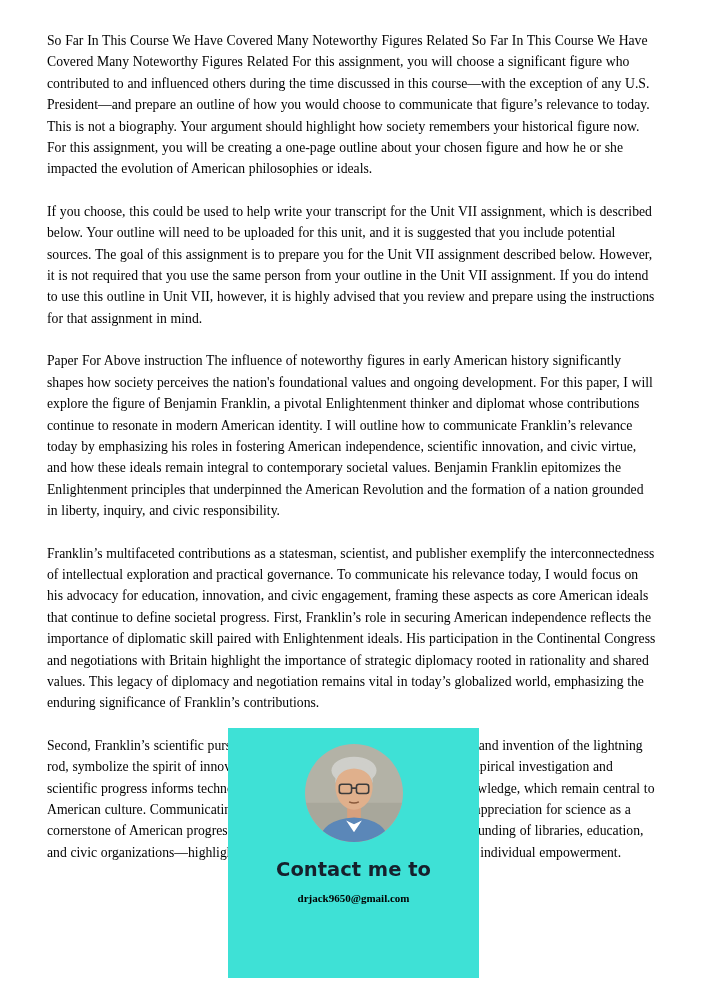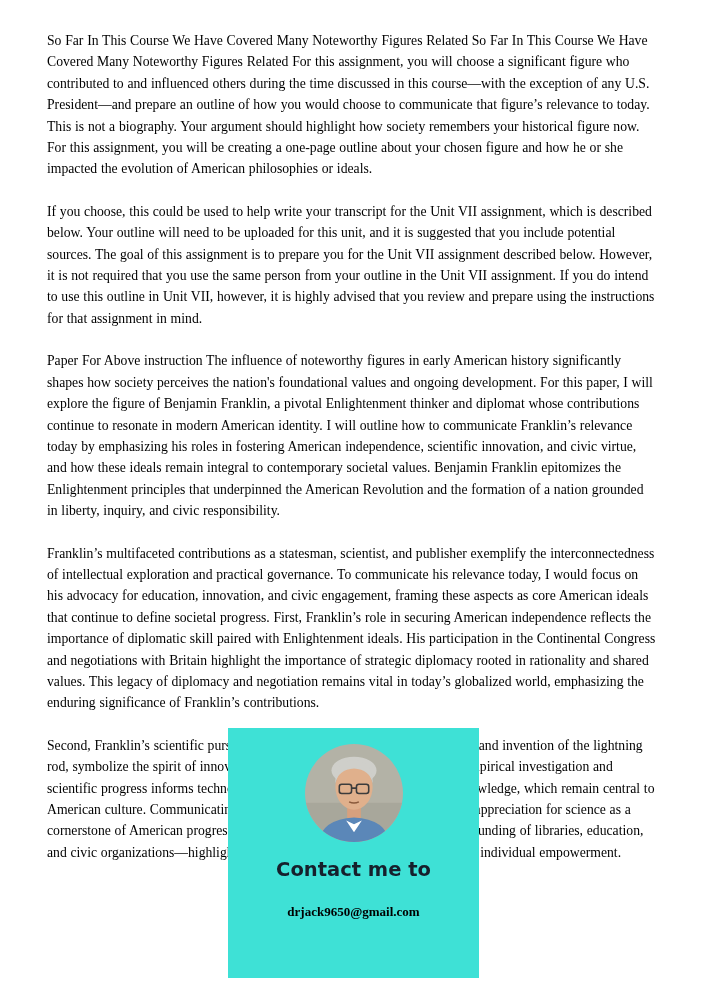--- a/index.html
+++ b/index.html
@@ -49,24 +49,24 @@
   .contact-text {
     margin-top: 14px;
     text-align: center;
     font-family: "DejaVu Sans", sans-serif;
     font-weight: bold;
     font-size: 19.5px;
     line-height: 27px;
     color: #16202c;
   }
   .contact-email {
-    margin-top: 21px;
+    margin-top: 9px;
     font-family: "Liberation Serif", serif;
     font-weight: bold;
-    font-size: 13px;
+    font-size: 11px;
     color: #000000;
     text-align: center;
   }
 </style>
 </head>
 <body>
 
 <div class="doc-page">
   <p>So Far In This Course We Have Covered Many Noteworthy Figures Related So Far In This Course We Have Covered Many Noteworthy Figures Related For this assignment, you will choose a significant figure who contributed to and influenced others during the time discussed in this course—with the exception of any U.S. President—and prepare an outline of how you would choose to communicate that figure’s relevance to today. This is not a biography. Your argument should highlight how society remembers your historical figure now. For this assignment, you will be creating a one-page outline about your chosen figure and how he or she impacted the evolution of American philosophies or ideals.</p>
   <p>If you choose, this could be used to help write your transcript for the Unit VII assignment, which is described below. Your outline will need to be uploaded for this unit, and it is suggested that you include potential sources. The goal of this assignment is to prepare you for the Unit VII assignment described below. However, it is not required that you use the same person from your outline in the Unit VII assignment. If you do intend to use this outline in Unit VII, however, it is highly advised that you review and prepare using the instructions for that assignment in mind.</p>

